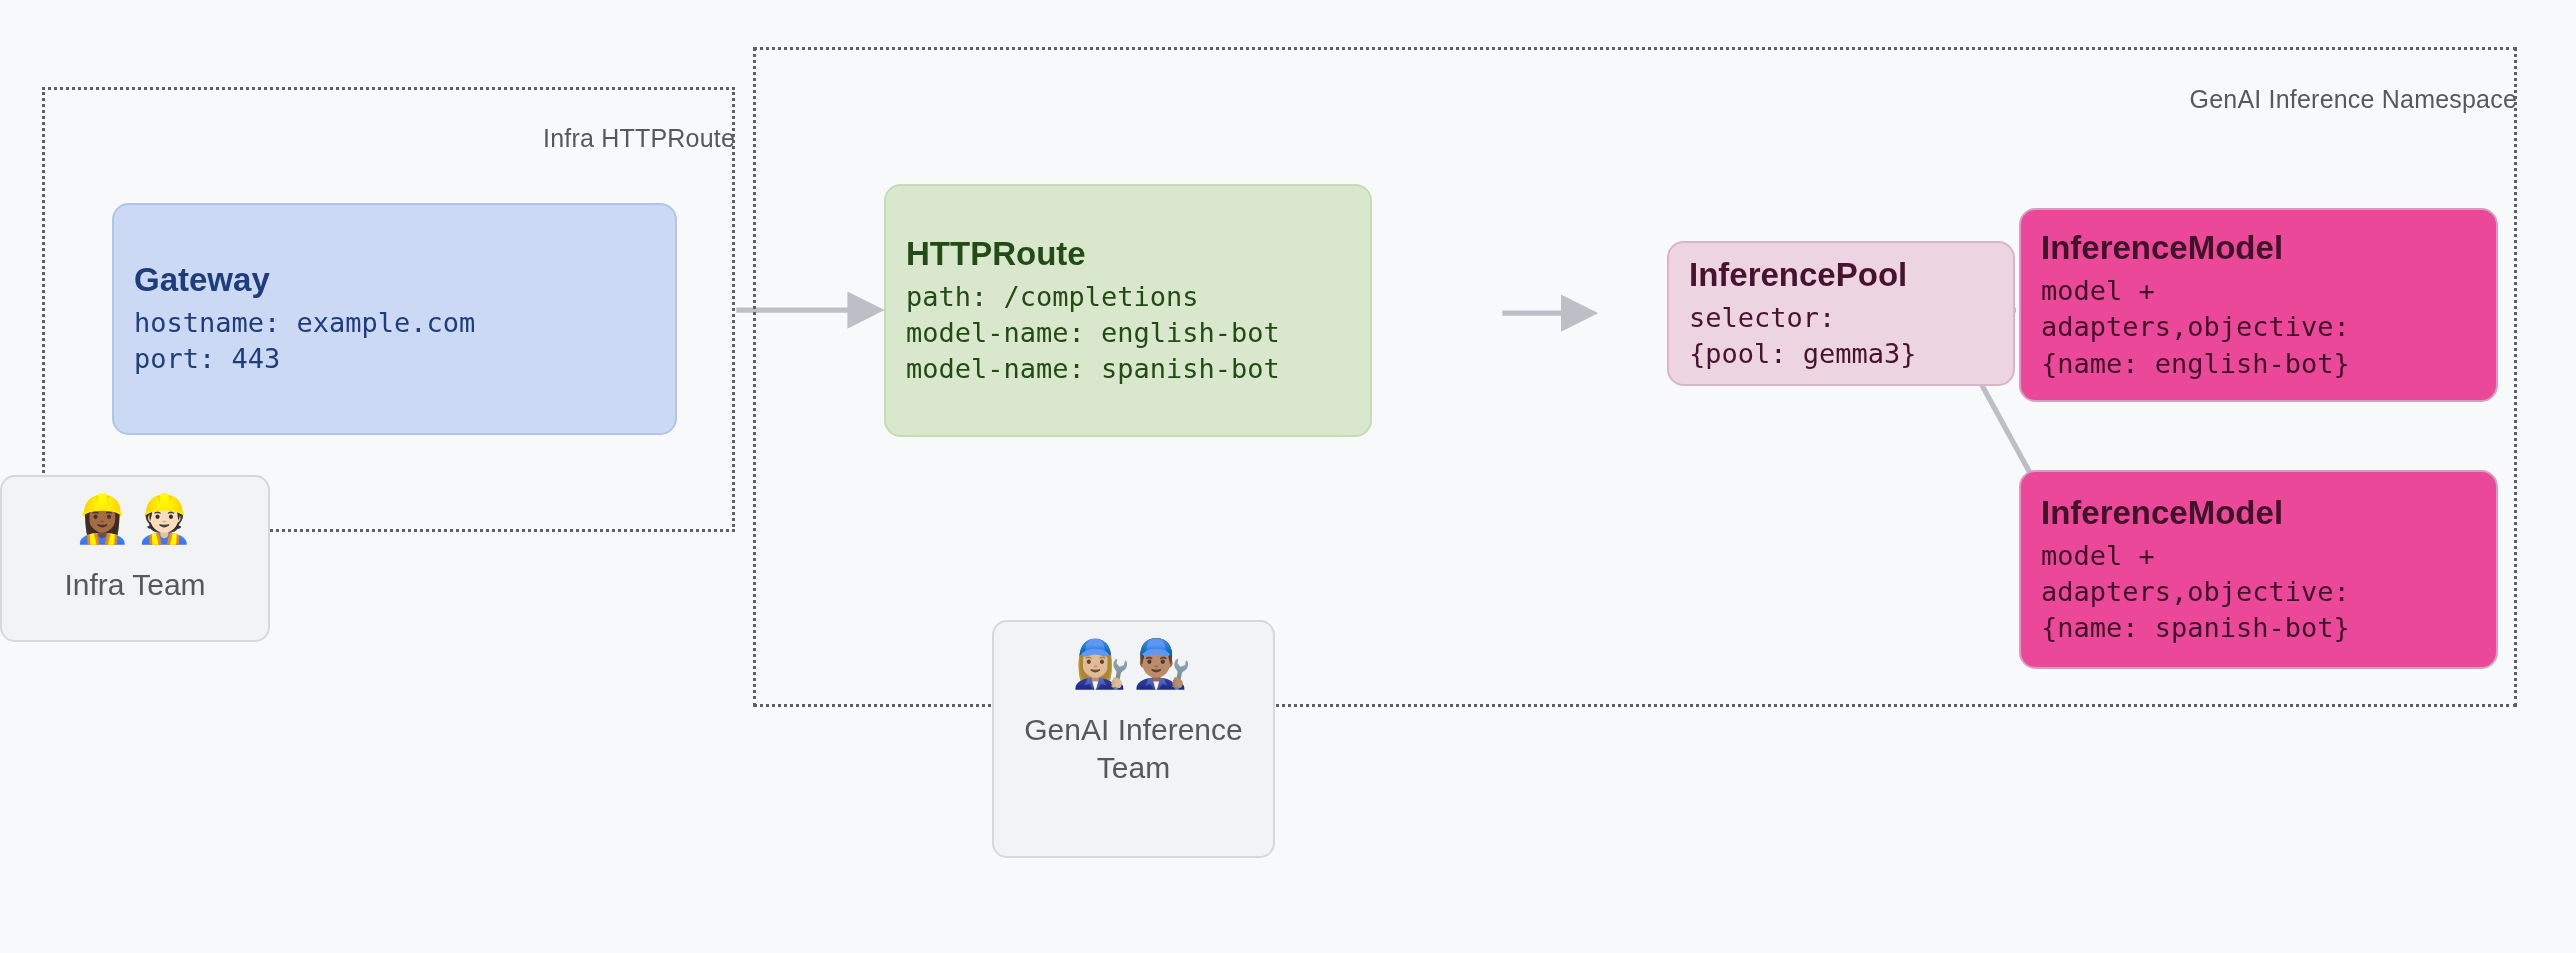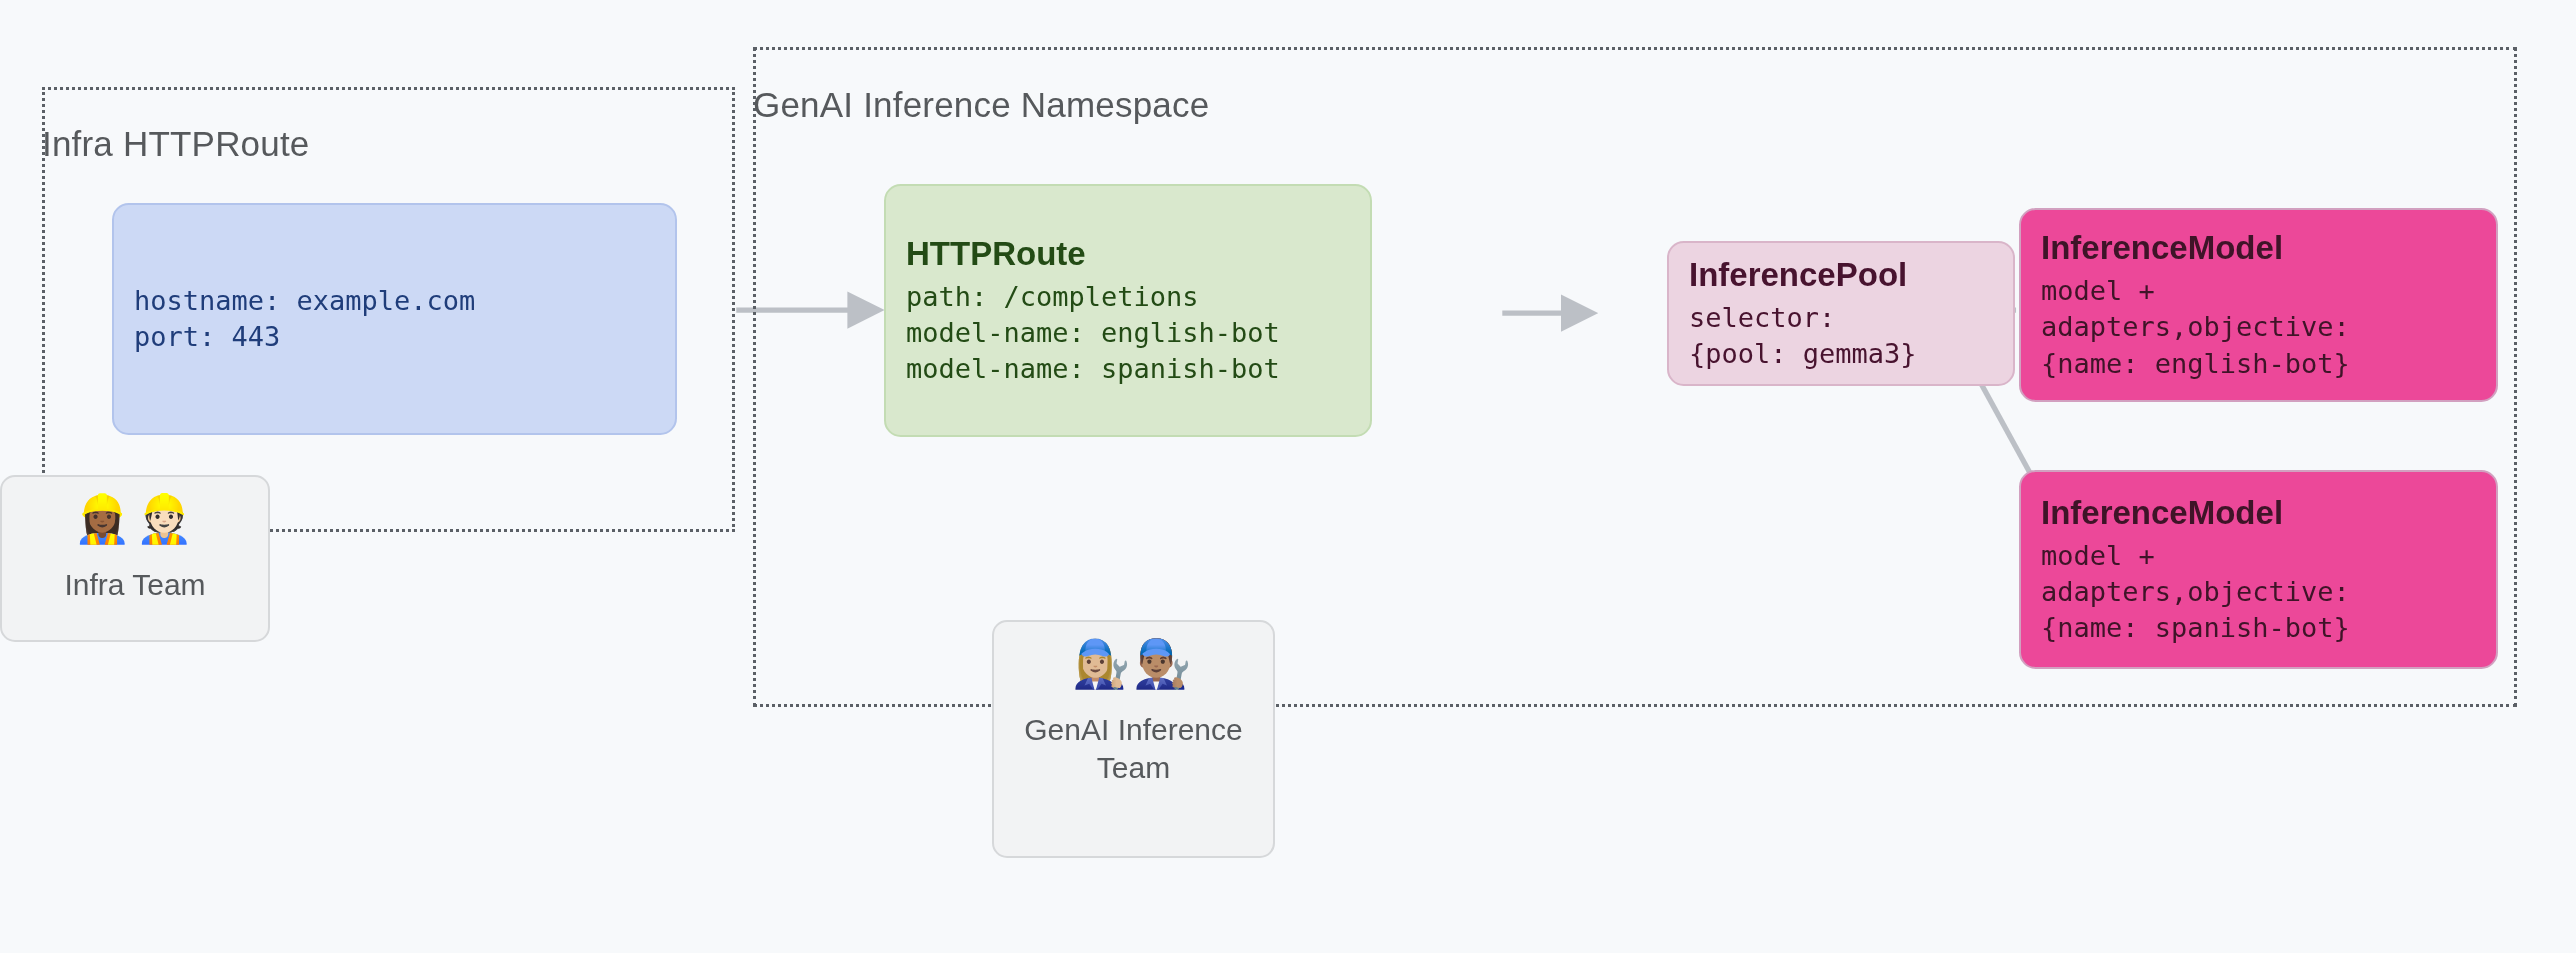--- a/index.html
+++ b/index.html
@@ -22,24 +22,24 @@
   
   .ns-frame {
     position: absolute;
     border: 3px dotted #5b6066;
     box-sizing: border-box;
     background: transparent;
   }
   .ns-title {
     position: absolute;
     color: #56595c;
-    font-size: 35px;
+    font-size: 25px;
     font-weight: 400;
     white-space: nowrap;
-    text-align: left;
+    text-align: right;
     letter-spacing: 0.2px;
   }
 
   
   .card {
     position: absolute;
     box-sizing: border-box;
     border-radius: 16.7px;
     padding: 0 20px;
     display: flex;
@@ -145,20 +145,21 @@
     </g>
   </svg>
 
   <div class="ns-frame" style="left:42px; top:87px; width:693px; height:445px;"></div>
   <div class="ns-title" style="left:42px; top:124px; width:693px;">Infra HTTPRoute</div>
 
   <div class="ns-frame" style="left:753px; top:47px; width:1764px; height:660px;"></div>
   <div class="ns-title" style="left:753px; top:85px; width:1764px;">GenAI Inference Namespace</div>
 
   <div class="card card-gateway" style="left:112px; top:203px; width:565px; height:232px;">
+    <div class="card-title">Gateway</div>
     <div class="card-body">hostname: example.com
 port: 443</div>
   </div>
 
   <div class="card card-httproute" style="left:884px; top:184px; width:488px; height:253px;">
     <div class="card-title">HTTPRoute</div>
     <div class="card-body">path: /completions
 model-name: english-bot
 model-name: spanish-bot</div>
   </div>

